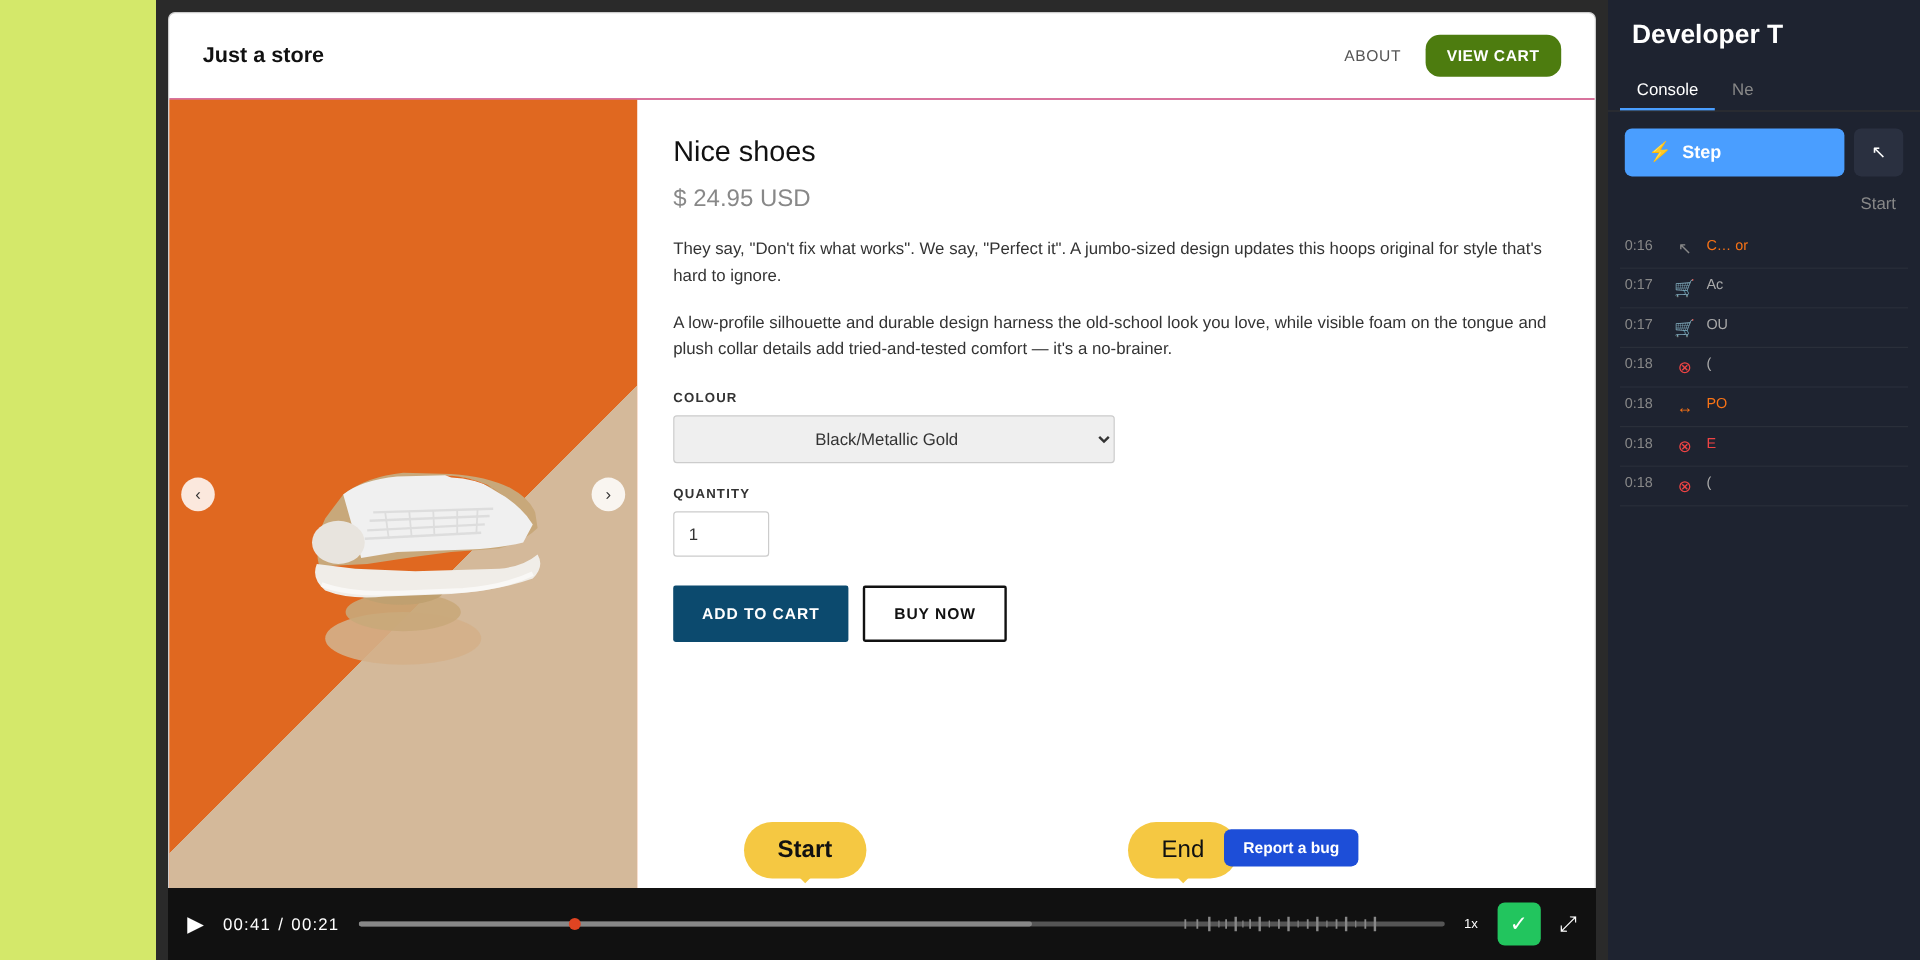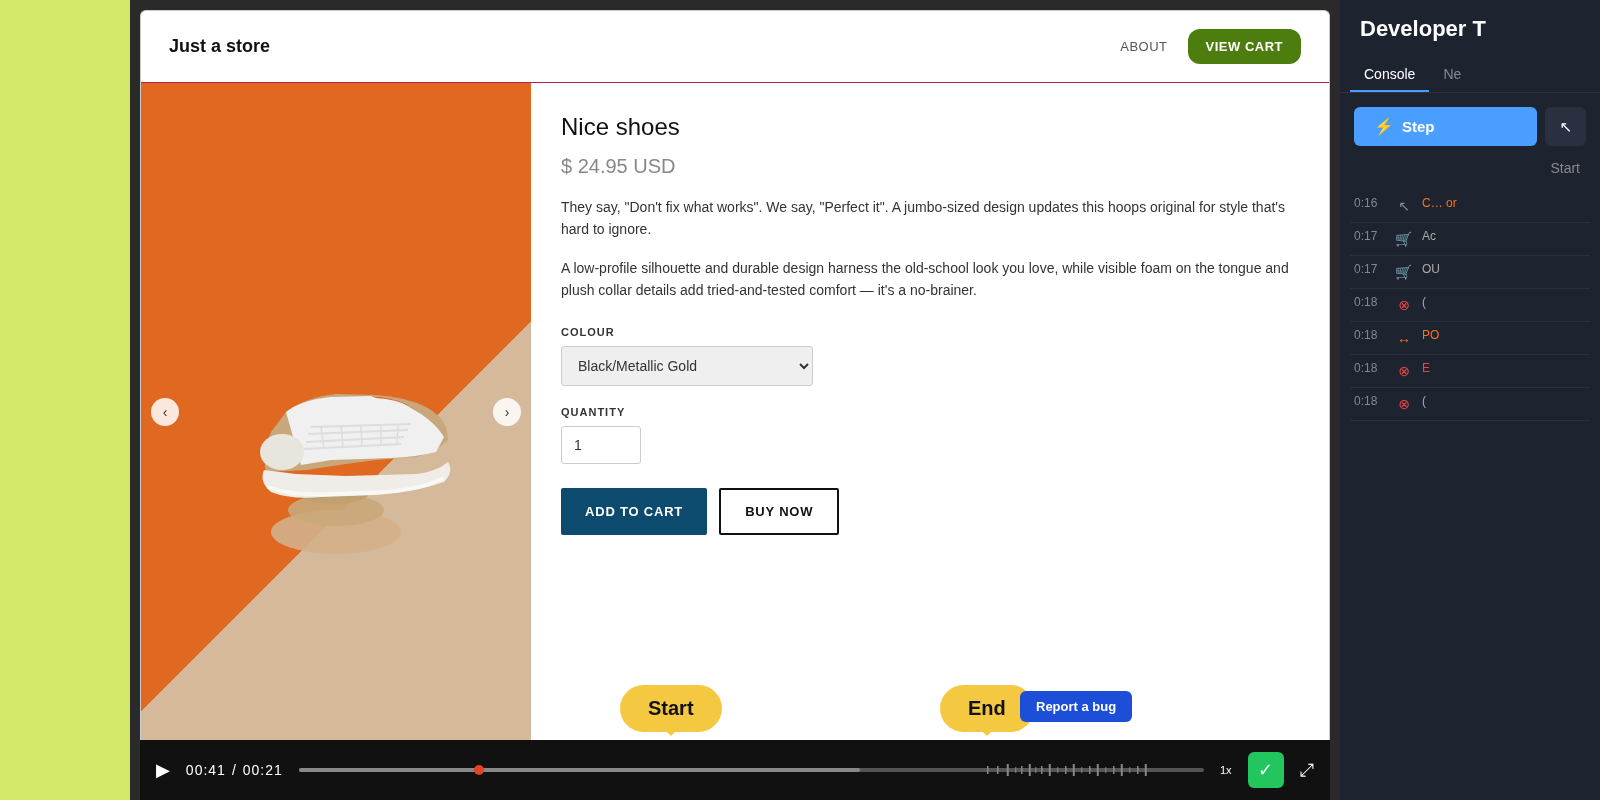--- a/index.html
+++ b/index.html
@@ -164,29 +164,30 @@
     #colour-label, #quantity-label {
       font-size: 11px;
       font-weight: 600;
       letter-spacing: 1px;
       color: #333;
       margin-bottom: 8px;
       text-transform: uppercase;
     }
 
     #colour-select {
-      width: 252px;
+      width: 368px;
       padding: 10px 12px;
       border: 1px solid #ccc;
       border-radius: 3px;
       font-size: 14px;
       color: #333;
       appearance: auto;
       margin-bottom: 20px;
       cursor: pointer;
+      text-align: center;
     }
 
     #quantity-input {
       width: 80px;
       padding: 10px 12px;
       border: 1px solid #ccc;
       border-radius: 3px;
       font-size: 14px;
       color: #333;
       margin-bottom: 24px;
@@ -316,21 +317,21 @@
       border-top-color: #f5c842;
     }
 
     #end-tooltip {
       position: absolute;
       bottom: 58px;
       left: 960px;
       background: #f5c842;
       color: #111;
       font-size: 20px;
-      font-weight: 700;
+      font-weight: 400;
       padding: 12px 28px;
       border-radius: 30px;
       white-space: nowrap;
     }
 
     #end-tooltip::after {
       content: '';
       position: absolute;
       bottom: -10px;
       left: 50%;

